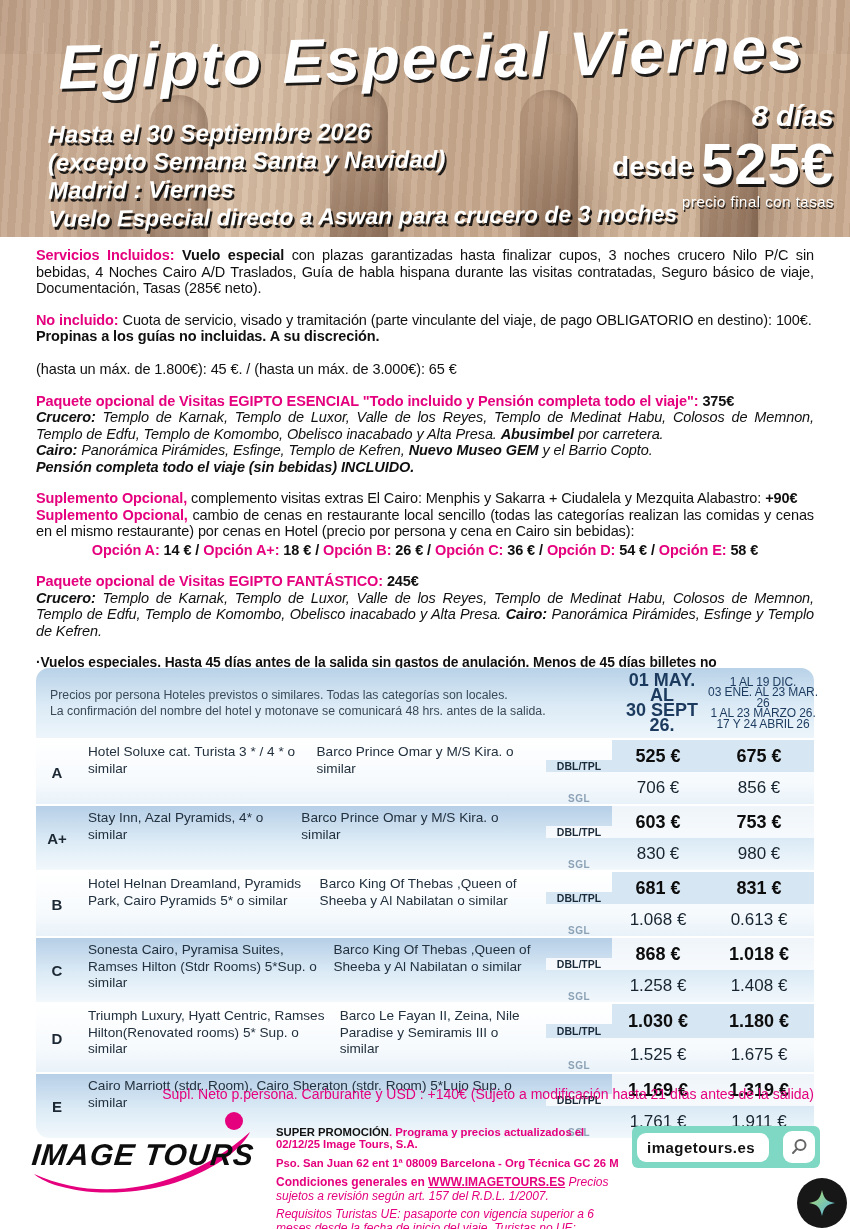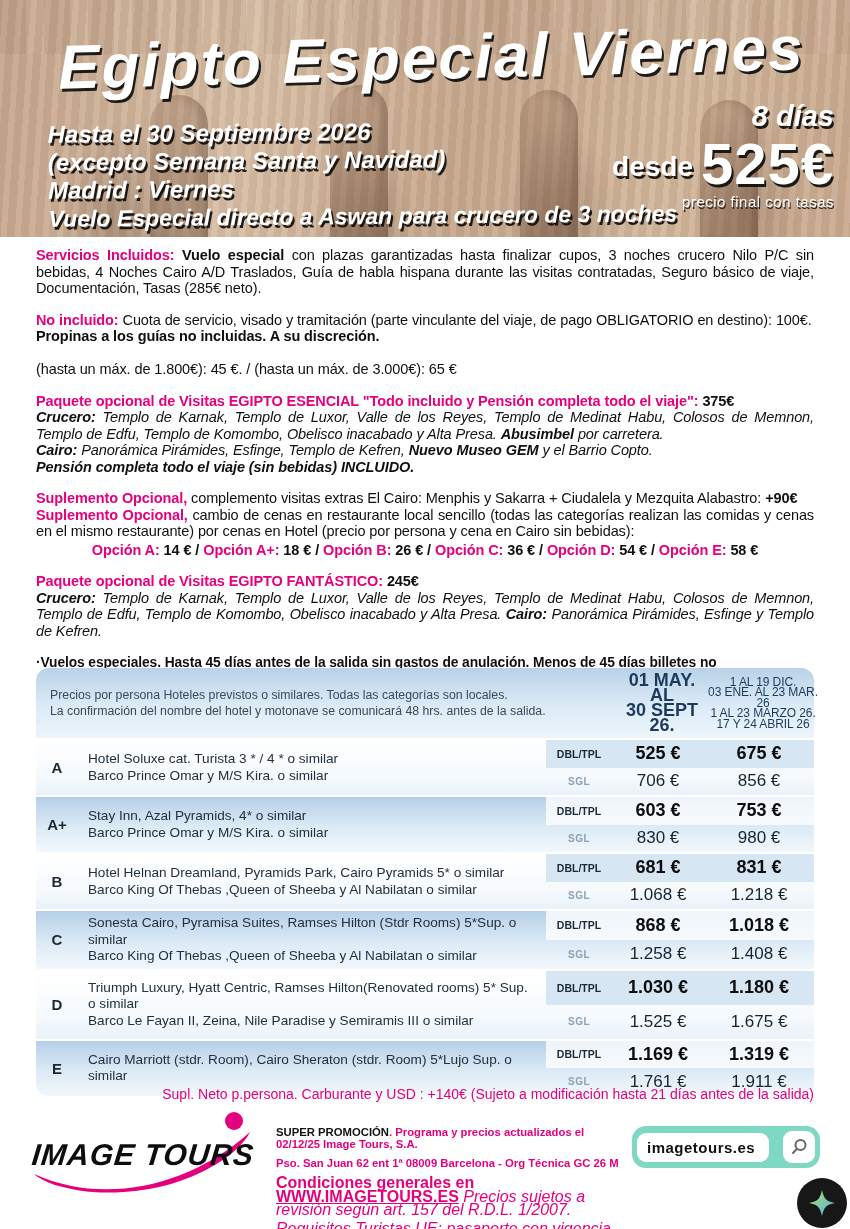--- a/index.html
+++ b/index.html
@@ -56,48 +56,48 @@
   .t-notes{grid-column:1 / span 2;padding-left:10px;font-size:12.3px;line-height:16px;color:#3a4a58;}
   .t-col1{grid-column:4;text-align:center;font-size:18px;font-weight:bold;color:var(--navy);line-height:15px;}
   .t-col2{grid-column:5;text-align:center;font-size:12px;font-weight:normal;color:var(--navy);line-height:10.5px;letter-spacing:-0.1px;}
   .t-row{margin-top:2px;grid-template-rows:1fr 1fr;min-height:55px;}
   .t-row.tall{min-height:68px;}
   .t-row.last{border-radius:0 0 13px 13px;overflow:hidden;}
   .rw{background:linear-gradient(180deg,#ffffff 0%,#f6fafd 65%,#e9f2f9 100%);}
   .rb{background:linear-gradient(180deg,#b6cfe7 0%,#dcebf6 55%,#f2f8fc 100%);}
   .c-cat{grid-row:1 / span 2;display:flex;align-items:center;justify-content:center;
     font-size:15px;font-weight:bold;color:#1c2833;}
-  .c-desc{grid-row:1 / span 2;display:flex;flex-direction:column;justify-content:center;
+  .c-desc{grid-row:1 / span 2;display:flex;flex-direction:row;justify-content:center;
     padding:4px 10px;font-size:13.6px;line-height:16.5px;color:#23313e;}
-  .c-lab{display:flex;align-items:center;justify-content:center;font-weight:bold;}
+  .c-lab{display:flex;align-items:center;justify-content:center;font-weight:bold;margin-top:20px;}
   .c-pr{display:flex;align-items:center;justify-content:center;}
   .r1{font-size:10.5px;color:#1b2a38;}
   .r2{font-size:10px;color:#8ba1b5;letter-spacing:.5px;font-weight:bold;}
   .p1{font-size:18px;font-weight:800;color:#0d0d0d;}
   .p2{font-size:17px;font-weight:400;color:#17242f;}
   .rw .strip{background:#d7e6f3;}
   .rb .strip{background:rgba(255,255,255,.78);}
 
   .supl-note{position:absolute;top:1086px;right:36px;font-size:14px;color:var(--magenta);}
 
   
   .footer{position:absolute;top:1108px;left:30px;width:790px;display:flex;}
   .logo{position:relative;width:232px;height:100px;flex:none;}
   .logo svg{position:absolute;left:0;top:0;}
   .logo-text{position:absolute;left:2px;top:30px;font-size:30px;font-weight:700;font-style:italic;
     color:#0d0d0d;letter-spacing:1px;transform:skewX(-6deg);white-space:nowrap;}
   .foot-mid{flex:1;padding:18px 6px 0 14px;}
   .fm-line{font-size:11.3px;margin-bottom:7px;color:var(--magenta);}
   .fm-line .blk{color:#111;font-weight:bold;}
   .fm-line.bold{font-weight:bold;}
-  .fm-legal{font-size:16px;font-style:italic;color:var(--magenta);line-height:13.5px;margin-bottom:5px;}
+  .fm-legal{font-size:12px;font-style:italic;color:var(--magenta);line-height:13.5px;margin-bottom:5px;}
   .fm-legal .lead{font-style:normal;font-weight:bold;}
   .fm-legal .link{font-style:normal;font-weight:bold;text-decoration:underline;cursor:pointer;}
   .foot-right{width:188px;flex:none;padding-top:18px;}
-  .search-pill{display:flex;align-items:center;gap:14px;background:var(--teal);border-radius:14px;padding:5px;cursor:pointer;}
+  .search-pill{display:flex;align-items:center;gap:14px;background:var(--teal);border-radius:6px;padding:5px;cursor:pointer;}
   .search-box{flex:1;background:#fff;border-radius:9px;padding:6px 10px;font-size:15px;font-weight:bold;color:#111;letter-spacing:.5px;}
   .search-btn{width:32px;height:32px;background:#fff;border-radius:9px;display:flex;align-items:center;justify-content:center;flex:none;}
 
   .assistant{position:absolute;right:3px;bottom:1px;width:50px;height:50px;border-radius:50%;
     background:#171717;display:flex;align-items:center;justify-content:center;cursor:pointer;}
 </style>
 </head>
 <body>
 
 <div class="page">
@@ -250,21 +250,21 @@
       <div class="c-cat">B</div>
       <div class="c-desc">
         <div>Hotel Helnan Dreamland, Pyramids Park, Cairo Pyramids 5* o similar</div>
         <div>Barco King Of Thebas ,Queen of Sheeba y Al Nabilatan o similar</div>
       </div>
       <div class="c-lab r1 strip">DBL/TPL</div>
       <div class="c-pr p1 strip">681 €</div>
       <div class="c-pr p1 strip">831 €</div>
       <div class="c-lab r2">SGL</div>
       <div class="c-pr p2">1.068 €</div>
-      <div class="c-pr p2">1.218 €</div>
+      <div class="c-pr p2">0.613 €</div>
     </div>
 
     <div class="t-grid t-row rb">
       <div class="c-cat">C</div>
       <div class="c-desc">
         <div>Sonesta Cairo,  Pyramisa Suites, Ramses Hilton (Stdr Rooms) 5*Sup. o similar</div>
         <div>Barco King Of Thebas ,Queen of Sheeba y Al Nabilatan o similar</div>
       </div>
       <div class="c-lab r1 strip">DBL/TPL</div>
       <div class="c-pr p1 strip">868 €</div>

